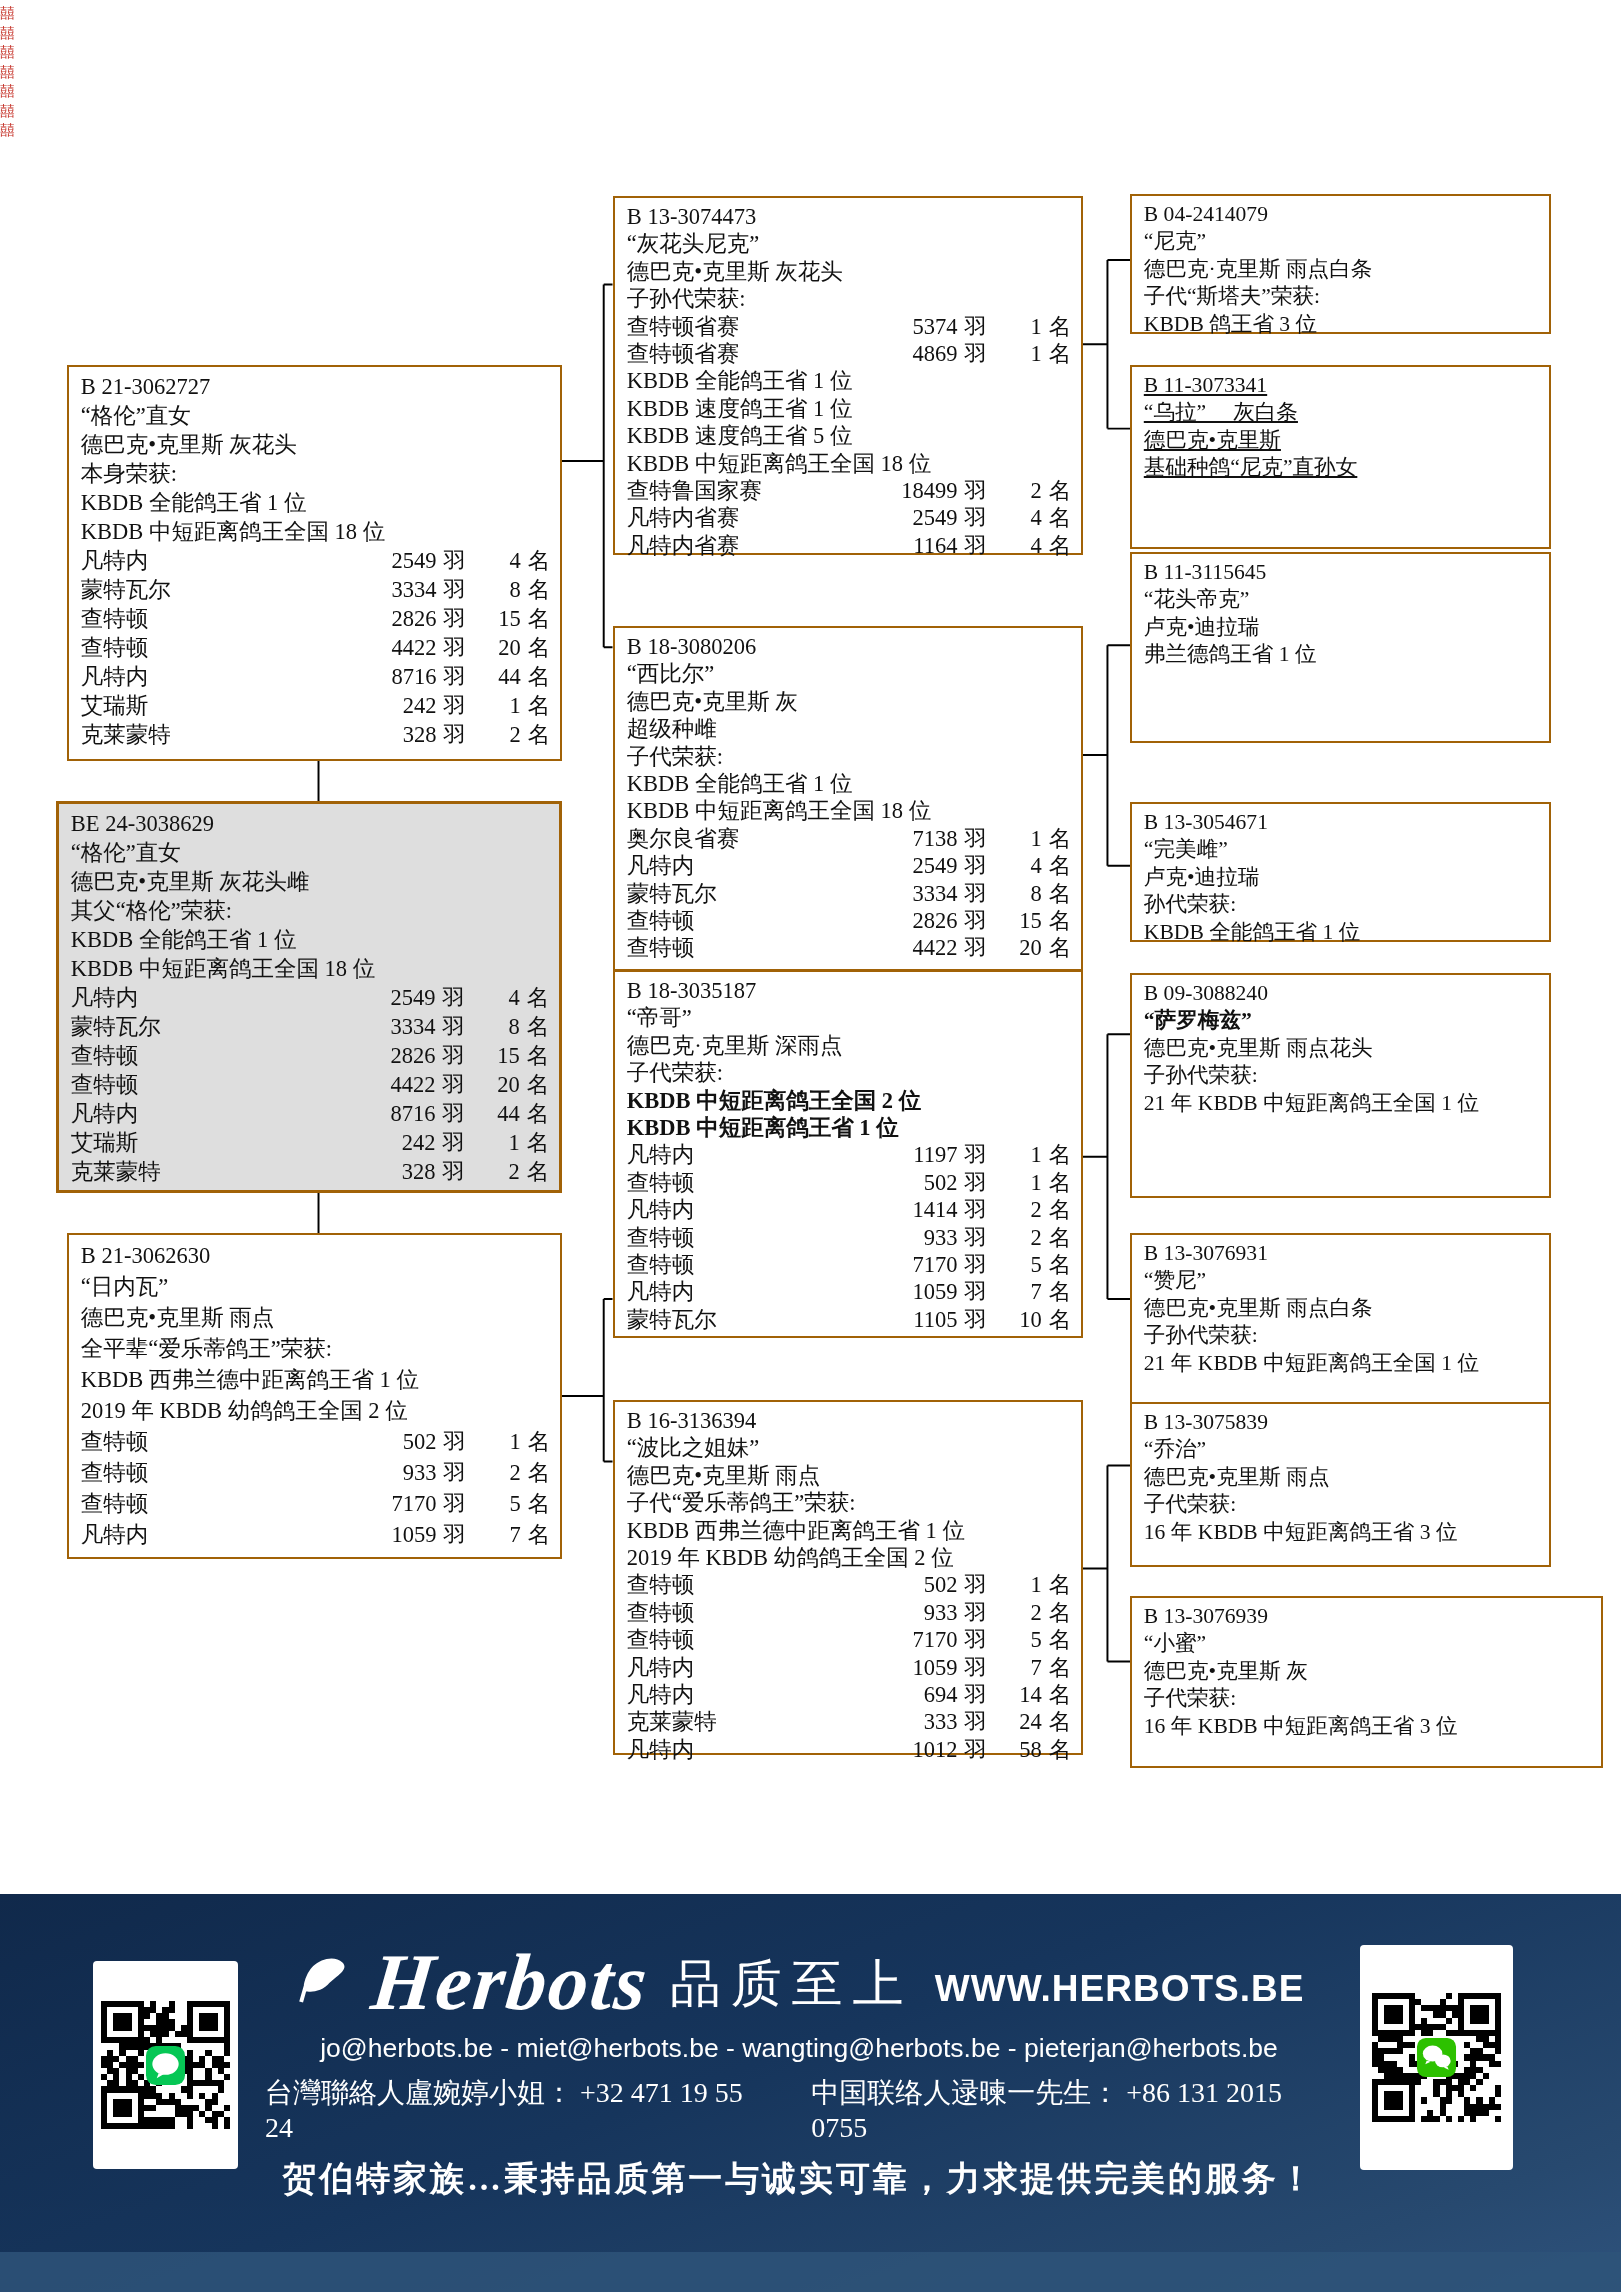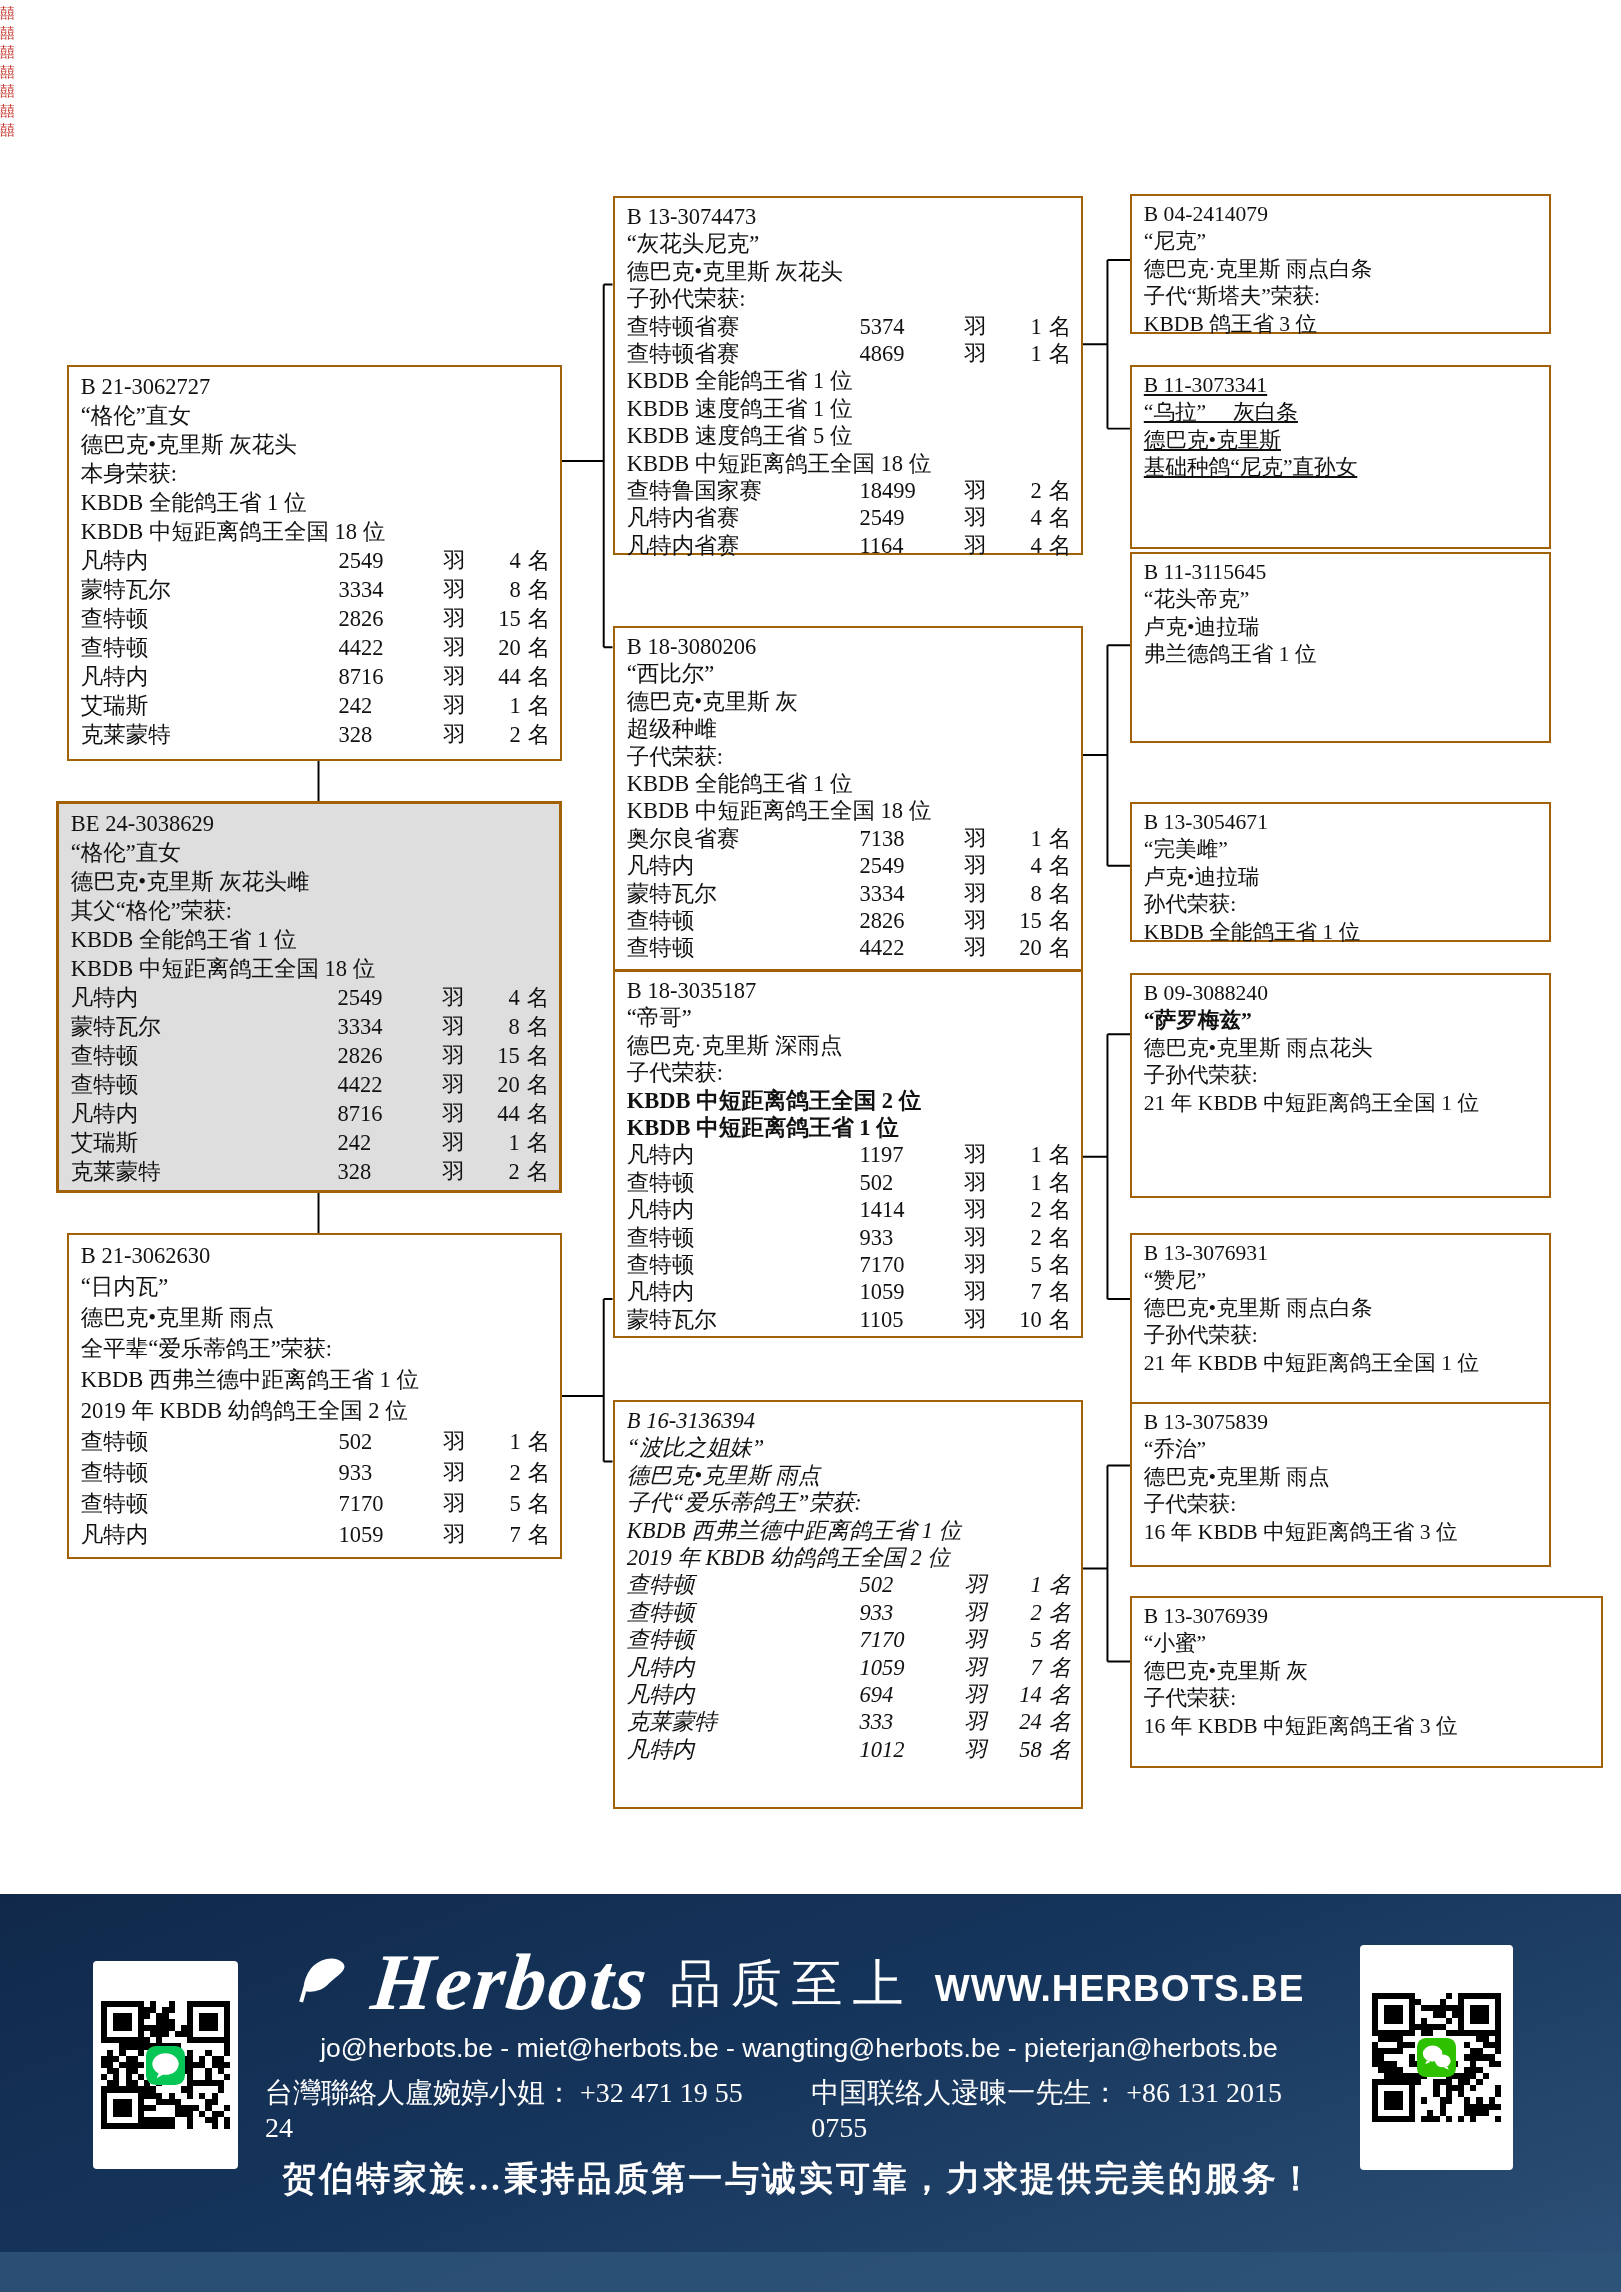--- a/index.html
+++ b/index.html
@@ -7,21 +7,21 @@
         font-family:"Liberation Serif","DejaVu Serif",serif;color:#111;}
   #wires{position:absolute;left:0;top:0;z-index:1;}
   .box{position:absolute;z-index:2;border:2px solid #a16207;background:#fff;
        padding:4.9px 9.8px 3.9px 11.8px;box-sizing:border-box;font-size:22.5px;}
   .box .ln,.box .row{line-height:var(--lh,29px);white-space:nowrap;}
   .box.main{border-width:3.9px;background:#dedede;}
   .box.small{font-size:21.6px;}
   .b{font-weight:bold;}
   .row{display:flex;}
   .race{flex:1;}
-  .cnt{width:98px;text-align:left;}
+  .cnt{width:98px;text-align:right;}
   .rank{width:55px;text-align:right;}
   .u{padding-left:6.9px;}
   .stamp{position:absolute;left:0px;color:#c43026;font-size:14.7px;line-height:14.7px;z-index:3;}
   
   #footer{position:absolute;left:0;top:1894px;width:1621px;height:399px;z-index:2;
           background:linear-gradient(160deg,#10294b 0%,#16355c 45%,#27496f 85%,#2e527c 100%);
           font-family:"Liberation Sans","DejaVu Sans",sans-serif;color:#fff;}
   #footer .bottomstrip{position:absolute;left:0;bottom:0;width:100%;height:41px;background:#2e5379;opacity:.85;}
   .qrframe{position:absolute;background:#fff;border-radius:3.9px;display:flex;align-items:center;justify-content:center;}
   .qrL{left:93px;top:67px;width:145px;height:208px;}
@@ -40,21 +40,21 @@
   .emails{font-size:26.5px;font-weight:normal;margin-top:2px;}
   .contacts{font-size:28px;margin-top:9.8px;display:flex;gap:45px;font-family:"Liberation Serif","DejaVu Serif",serif;}
   .slogan{font-size:34px;font-weight:bold;margin-top:11.8px;font-family:"Liberation Serif","DejaVu Serif",serif;letter-spacing:2.9px;}
   
   .bL1{left:67px;  top:365px;  width:495px;height:396px;--lh:29px;}
   .bL2{left:56px;  top:801px;  width:506px;height:392px;--lh:29px;}
   .bL3{left:67px;  top:1233px; width:495px;height:326px;--lh:31px;}
   .bM1{left:613px; top:196px;  width:470px;height:359px;--lh:27.4px;}
   .bM2{left:613px; top:581px;  width:470px;height:345px;margin-top:45px;--lh:27.4px;}
   .bM3{left:613px; top:970px;  width:470px;height:368px;--lh:27.4px;}
-  .bM4{left:613px; top:1400px; width:470px;height:409px;font-style:italic;--lh:27.4px;}
+  .bM4{left:613px; top:1400px; width:470px;height:355px;--lh:27.4px;}
   .bR1{left:1130px;top:194px;  width:421px;height:140px;--lh:27.4px;}
   .bR2{left:1130px;top:365px;  width:421px;height:184px;text-decoration:underline;--lh:27.4px;}
   .bR3{left:1130px;top:552px;  width:421px;height:191px;--lh:27.4px;}
   .bR4{left:1130px;top:802px;  width:421px;height:140px;--lh:27.4px;}
   .bR5{left:1130px;top:973px;  width:421px;height:225px;--lh:27.4px;}
   .bR6{left:1130px;top:1233px; width:421px;height:192px;--lh:27.4px;}
   .bR7{left:1130px;top:1402px; width:421px;height:165px;--lh:27.4px;}
   .bR8{left:1130px;top:1596px; width:473px;height:172px;--lh:27.4px;}
 </style>
 </head>

